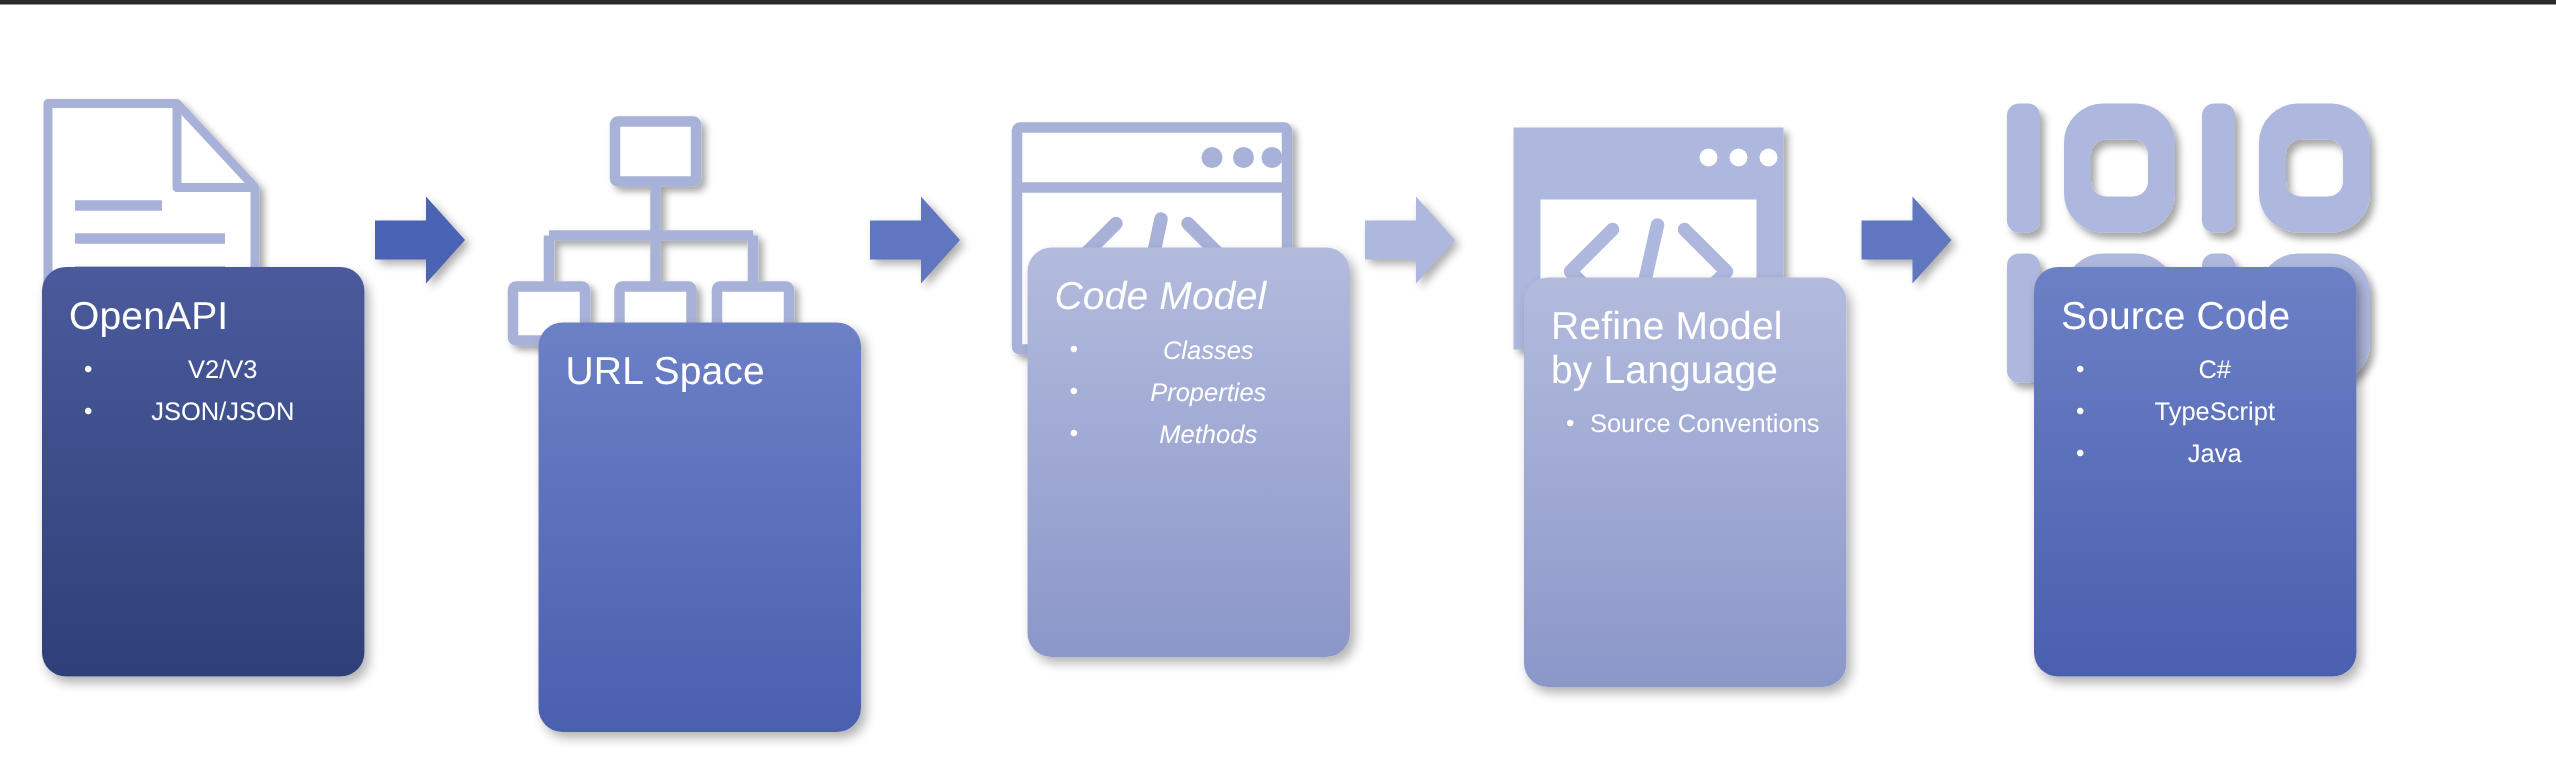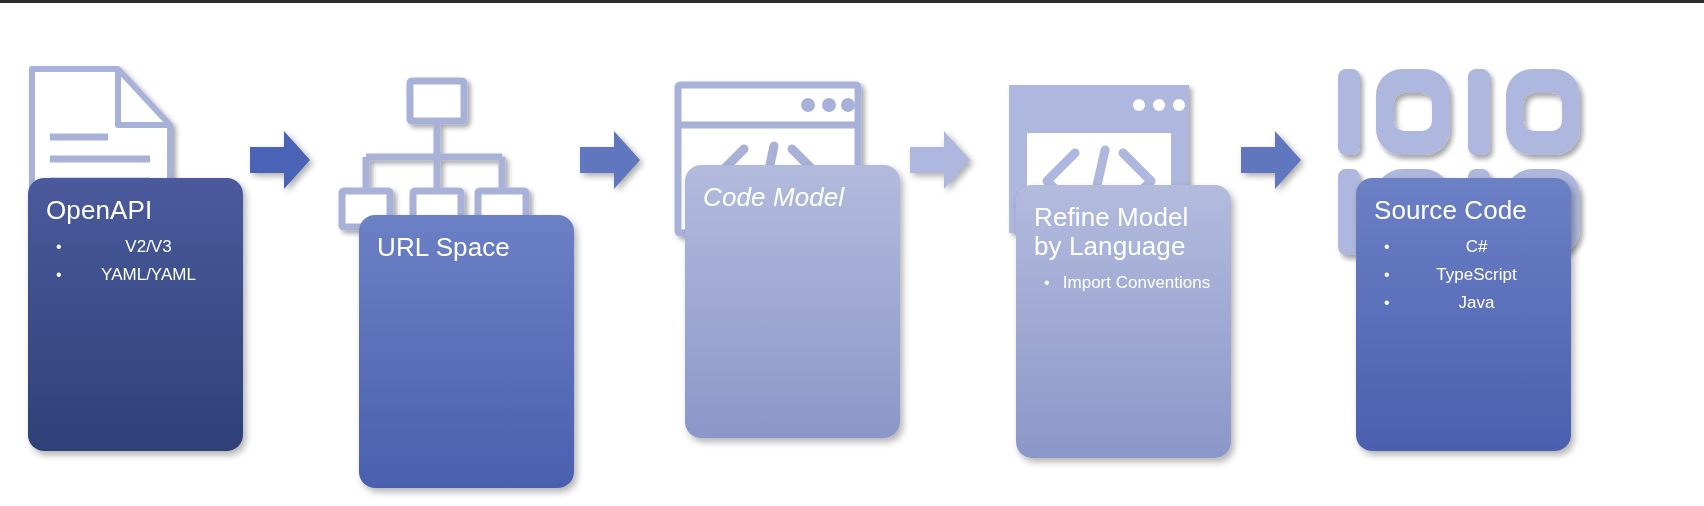--- a/index.html
+++ b/index.html
@@ -113,21 +113,21 @@
           <filter id="sh1" x="-20%" y="-20%" width="160%" height="160%">
             <feDropShadow dx="3" dy="3" stdDeviation="2.5" flood-color="#000000" flood-opacity="0.35"></feDropShadow>
           </filter>
         </defs>
       </svg>
     </div>
     <div class="card" style="left:28px; top:175px; background:linear-gradient(180deg,#4a5a9c 0%,#2e4077 100%);">
       <div class="card-title">OpenAPI</div>
       <ul class="card-list">
         <li>V2/V3</li>
-        <li>YAML/YAML</li>
+        <li>JSON/JSON</li>
       </ul>
     </div>
   </div>
 
   <div class="arrow" style="left:248px;">
     <svg width="64" height="62" viewBox="0 0 64 62" xmlns="http://www.w3.org/2000/svg">
       <path d="M2 18 L36 18 L36 2 L62 31 L36 60 L36 44 L2 44 Z" fill="#4a63b4"></path>
     </svg>
   </div>
 
@@ -178,20 +178,25 @@
         </g>
         <defs>
           <filter id="sh3" x="-20%" y="-20%" width="160%" height="160%">
             <feDropShadow dx="3" dy="3" stdDeviation="2.5" flood-color="#000000" flood-opacity="0.35"></feDropShadow>
           </filter>
         </defs>
       </svg>
     </div>
     <div class="card" style="left:29px; top:162px; background:linear-gradient(180deg,#b3bbdd 0%,#8b97c9 100%);font-style:italic;">
       <div class="card-title">Code Model</div>
+      <ul class="card-list">
+        <li>Classes</li>
+        <li>Properties</li>
+        <li>Methods</li>
+      </ul>
     </div>
   </div>
 
   <div class="arrow" style="left:908px;">
     <svg width="64" height="62" viewBox="0 0 64 62" xmlns="http://www.w3.org/2000/svg">
       <path d="M2 18 L36 18 L36 2 L62 31 L36 60 L36 44 L2 44 Z" fill="#aeb7dd"></path>
     </svg>
   </div>
 
   <div class="stage" style="left:987px;">
@@ -211,21 +216,21 @@
           <filter id="sh4" x="-20%" y="-20%" width="160%" height="160%">
             <feDropShadow dx="3" dy="3" stdDeviation="2.5" flood-color="#000000" flood-opacity="0.35"></feDropShadow>
           </filter>
         </defs>
       </svg>
     </div>
     <div class="card" style="left:29px; top:182px; background:linear-gradient(180deg,#b3bbdd 0%,#8b97c9 100%);">
       <div class="card-title">Refine Model
 by Language</div>
       <ul class="card-list">
-        <li>Import Conventions</li>
+        <li>Source Conventions</li>
       </ul>
     </div>
   </div>
 
   <div class="arrow" style="left:1239px;">
     <svg width="64" height="62" viewBox="0 0 64 62" xmlns="http://www.w3.org/2000/svg">
       <path d="M2 18 L36 18 L36 2 L62 31 L36 60 L36 44 L2 44 Z" fill="#6076be"></path>
     </svg>
   </div>
 

